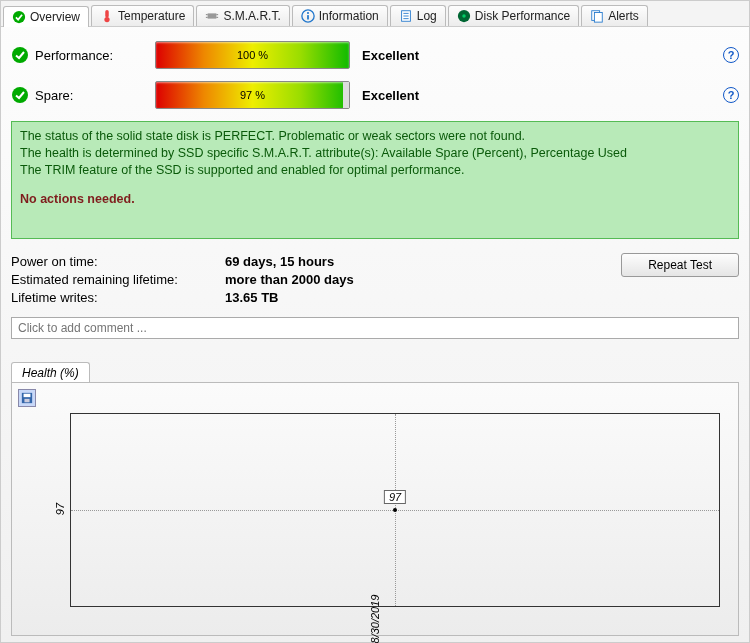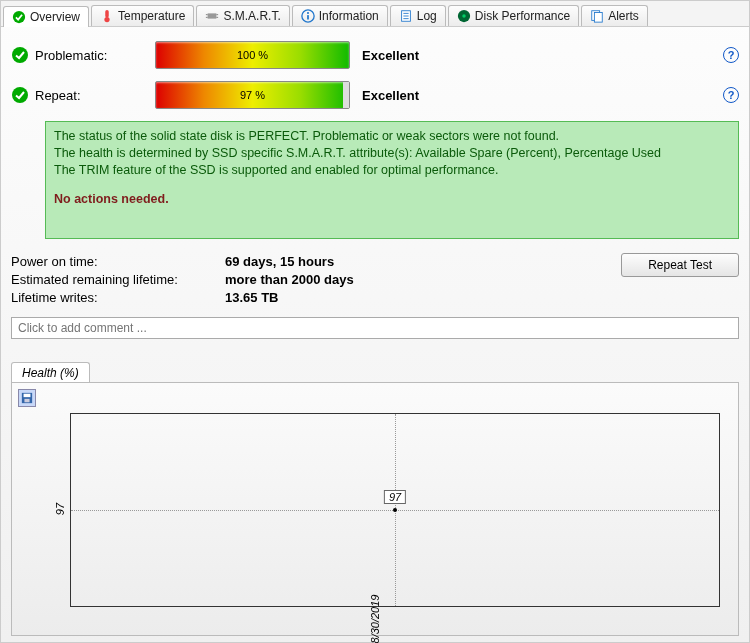--- a/index.html
+++ b/index.html
@@ -93,21 +93,20 @@
     cursor: pointer;
   }
   .status-box {
     margin-top: 4px;
     border: 1px solid #5b5;
     background: #b8eab8;
     padding: 6px 8px 30px 8px;
     color: #0a5a0a;
     font-size: 12.5px;
     line-height: 1.35;
-    margin-left: 34px;
   }
   .status-box .action { margin-top: 12px; font-weight: bold; color: #7f1d1d; }
   .stats {
     display: flex;
     margin-top: 14px;
     align-items: flex-start;
     gap: 24px;
   }
   .stats-labels { width: 190px; font-size: 13px; line-height: 1.4; }
   .stats-values { font-weight: bold; font-size: 13px; line-height: 1.4; }
@@ -295,37 +294,37 @@
 
   <div class="content">
 
     <div class="metric-row">
       <span class="check-icon">
         <svg viewBox="0 0 18 18" width="18" height="18">
             <circle cx="9" cy="9" r="8" fill="#0a0"></circle>
             <path d="M5 9.5 L8 12 L13 6" stroke="#fff" stroke-width="2" fill="none"></path>
           </svg>
       </span>
-      <span class="metric-label">Problematic:</span>
+      <span class="metric-label">Performance:</span>
       <div class="bar">
         <div class="bar-mask" style="width:0%"></div>
         <span class="bar-text">100 %</span>
       </div>
       <span class="metric-status">Excellent</span>
       <span class="help-icon">?</span>
     </div>
 
     <div class="metric-row">
       <span class="check-icon">
         <svg viewBox="0 0 18 18" width="18" height="18">
             <circle cx="9" cy="9" r="8" fill="#0a0"></circle>
             <path d="M5 9.5 L8 12 L13 6" stroke="#fff" stroke-width="2" fill="none"></path>
           </svg>
       </span>
-      <span class="metric-label">Repeat:</span>
+      <span class="metric-label">Spare:</span>
       <div class="bar">
         <div class="bar-mask" style="width:3%"></div>
         <span class="bar-text">97 %</span>
       </div>
       <span class="metric-status">Excellent</span>
       <span class="help-icon">?</span>
     </div>
 
     <div class="status-box">
       <div>The status of the solid state disk is PERFECT. Problematic or weak sectors were not found.</div>

